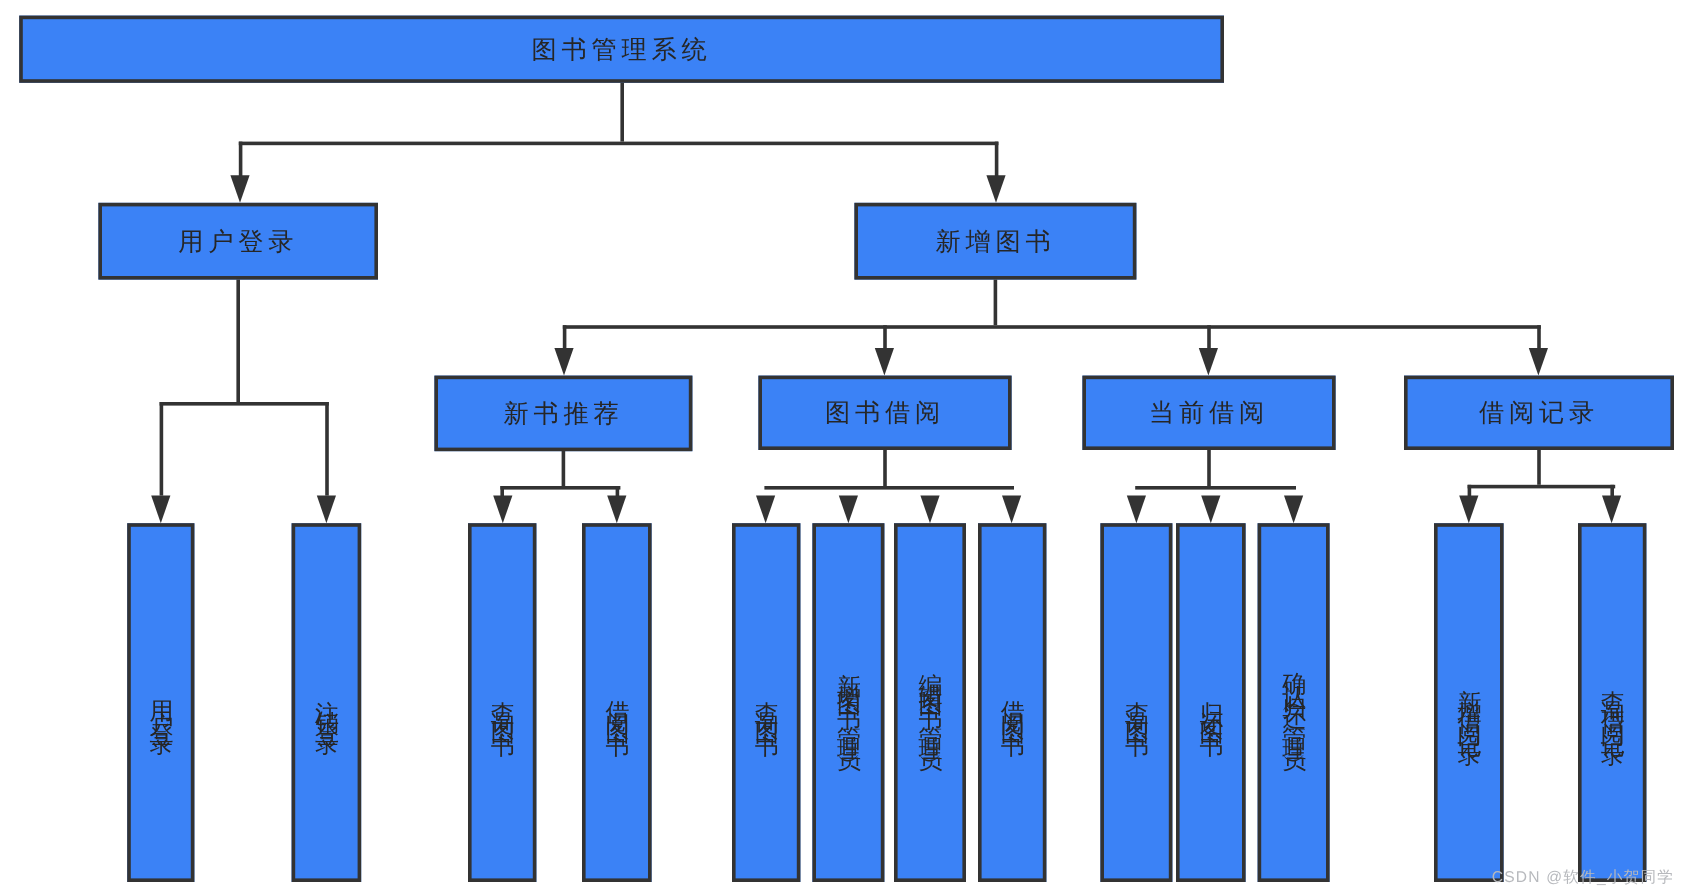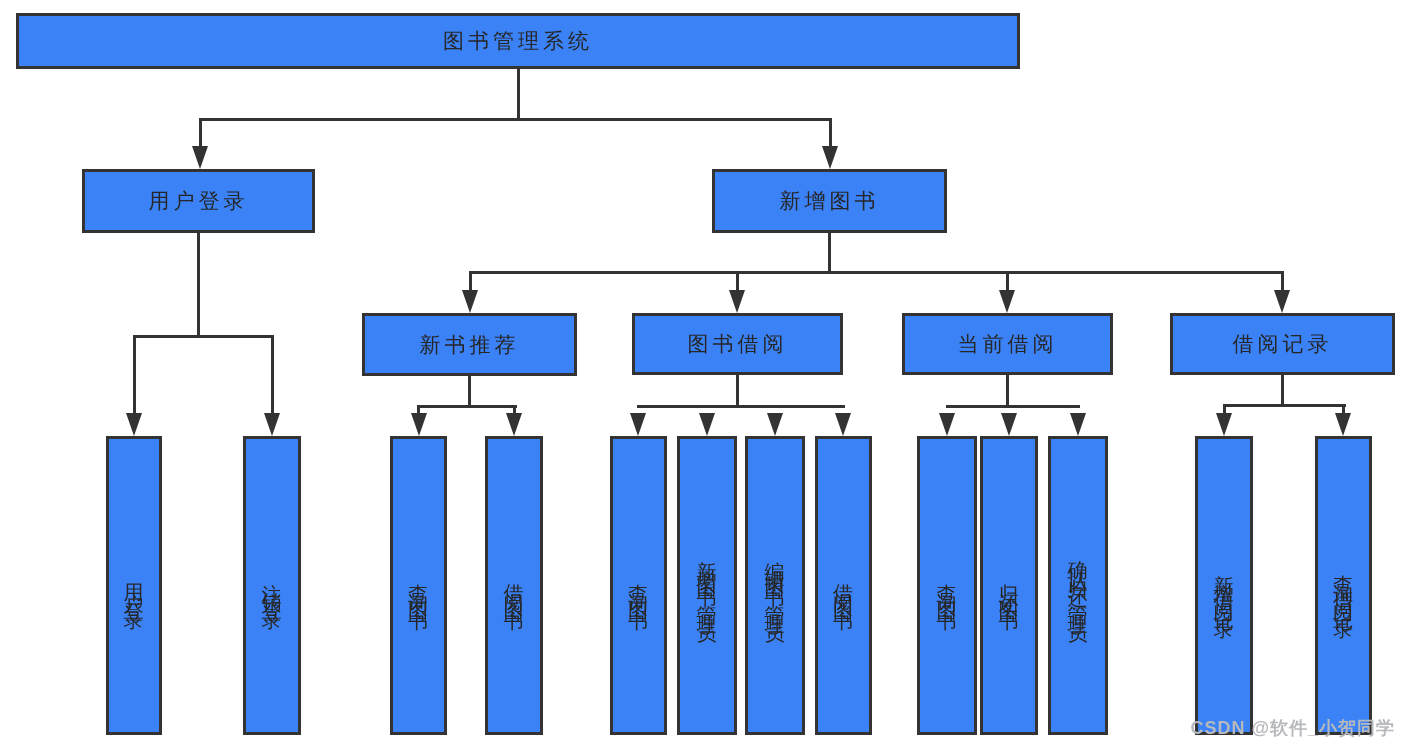--- a/index.html
+++ b/index.html
@@ -39,25 +39,24 @@
   .hl{position:absolute;height:3px;background:#333333;}
   .arr{
     position:absolute;width:0;height:0;
     border-left:8px solid transparent;
     border-right:8px solid transparent;
     border-top:23px solid #333333;
   }
   .watermark{
     position:absolute;
     right:10px;bottom:7px;
-    font-size:18px;
+    font-size:13px;
     color:#b7b9bd;
     letter-spacing:1px;
     white-space:nowrap;
-    font-weight:bold;
   }
 </style>
 </head>
 <body>
 
 <div class="canvas">
 
   <div class="box hbox" style="left:16px;top:13px;width:1004px;height:56px">
     <span>图书管理系统</span>
   </div>

